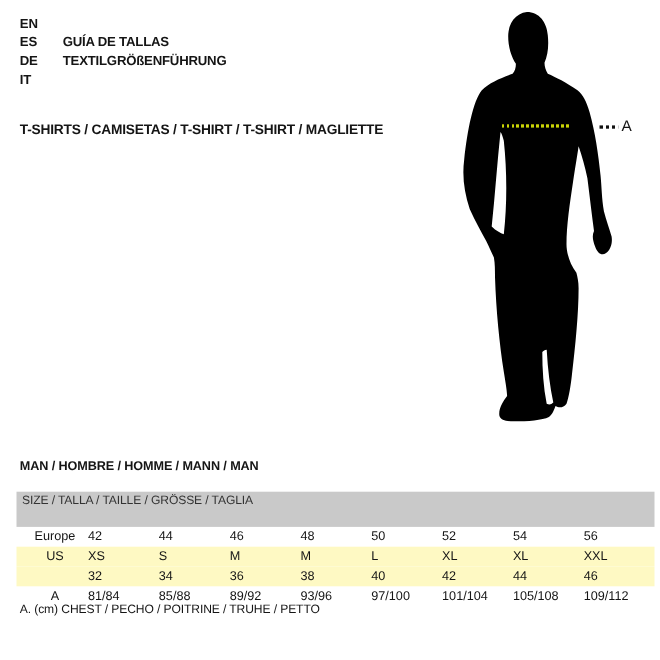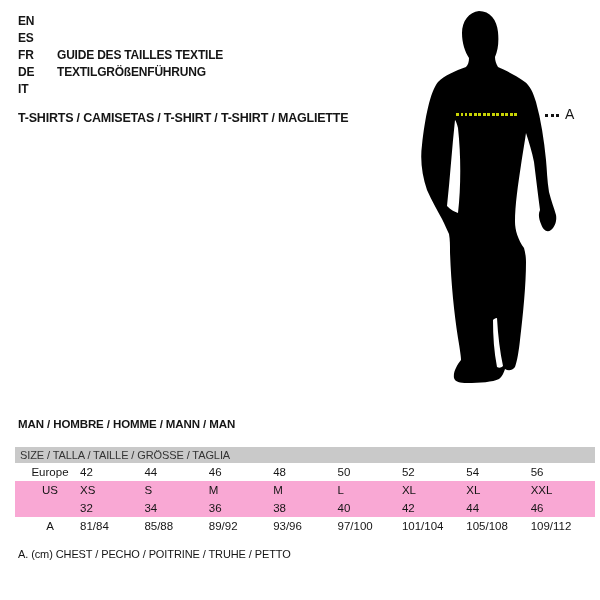--- a/index.html
+++ b/index.html
@@ -24,43 +24,40 @@
   .pointer-dash{
     position:absolute;left:140px;top:114px;width:17px;height:2.6px;
     background:repeating-linear-gradient(90deg,#111 0 3px,transparent 3px 5.6px);
   }
   .measure-label{position:absolute;left:160px;top:106px;font-size:14px;font-weight:400;}
   
   .section-title{position:absolute;left:18px;top:418px;font-size:11.5px;font-weight:700;letter-spacing:-0.1px;}
   
   .size-table{position:absolute;left:15px;top:447px;width:580px;}
   .st-header{
-    background:#c9c9c9;height:16px;line-height:16px;font-size:11px;color:#333;
+    background:#c9c9c9;height:32px;line-height:16px;font-size:11px;color:#333;
     padding-left:5px;letter-spacing:-0.1px;
   }
   .st-row{display:flex;height:18px;line-height:18px;font-size:11.5px;}
-  .st-row.stripe{background:#f9a8d4;}
+  .st-row.stripe{background:#fef9c3;}
   .st-label{flex:0 0 60px;padding-left:5px;text-align:center;}
   .st-cell{flex:1 1 0;}
   
   .footnote{position:absolute;left:18px;top:548px;font-size:11px;font-weight:400;letter-spacing:-0.1px;}
 </style>
 </head>
 <body>
 
 <div class="lang-guide">
   <div class="lang-row">
     <span class="lang-code">EN</span>
   </div>
   <div class="lang-row">
     <span class="lang-code">ES</span>
-  </div>
-  <div class="lang-row">
-    <span class="lang-code">FR</span>
-    <span class="lang-label">GUIDE DES TAILLES TEXTILE</span>
+    <span class="lang-label">GUÍA DE TALLAS</span>
   </div>
   <div class="lang-row">
     <span class="lang-code">DE</span>
     <span class="lang-label">TEXTILGRÖßENFÜHRUNG</span>
   </div>
   <div class="lang-row">
     <span class="lang-code">IT</span>
   </div>
 </div>
 

